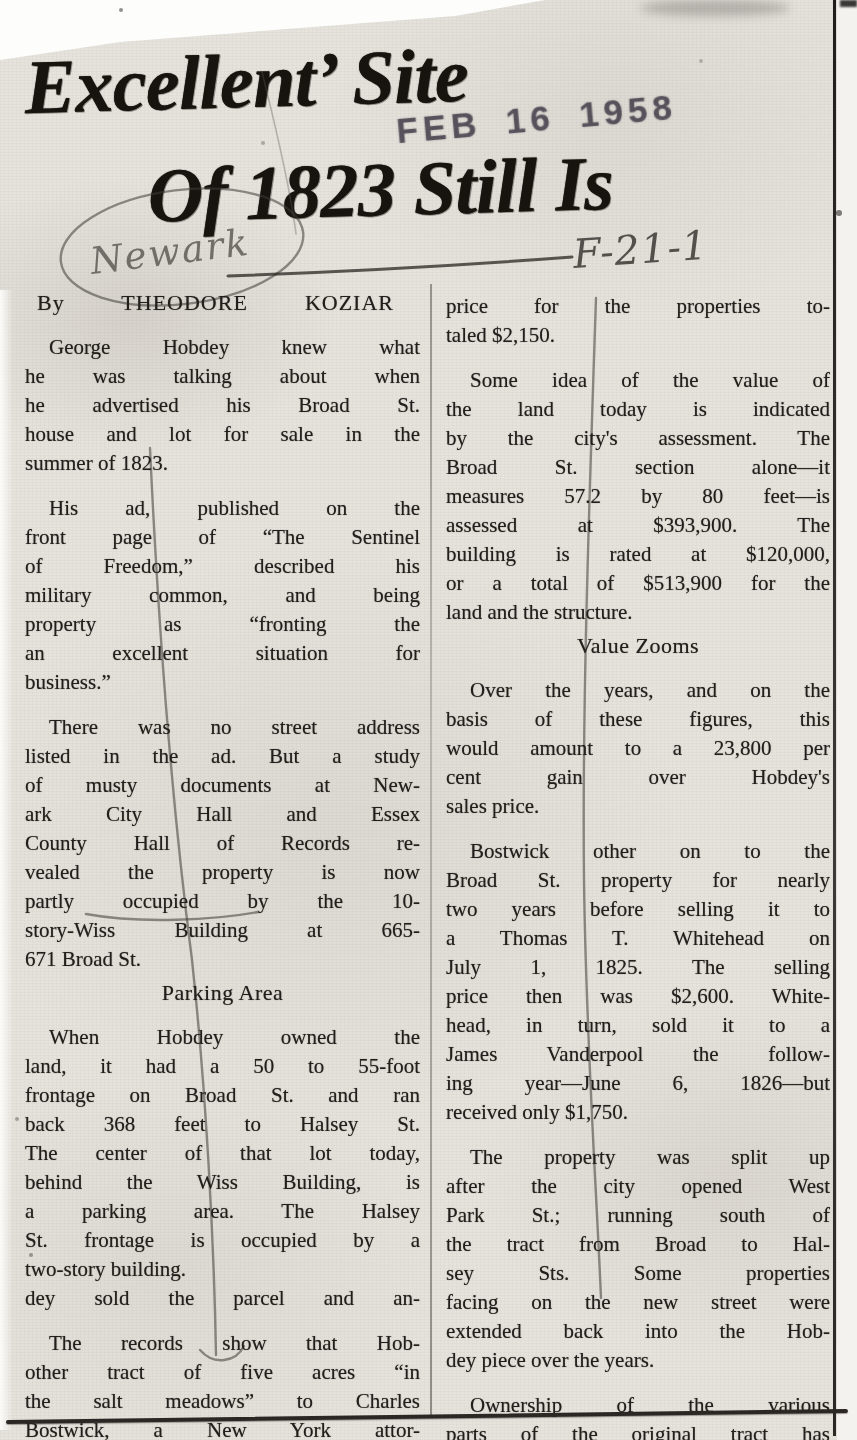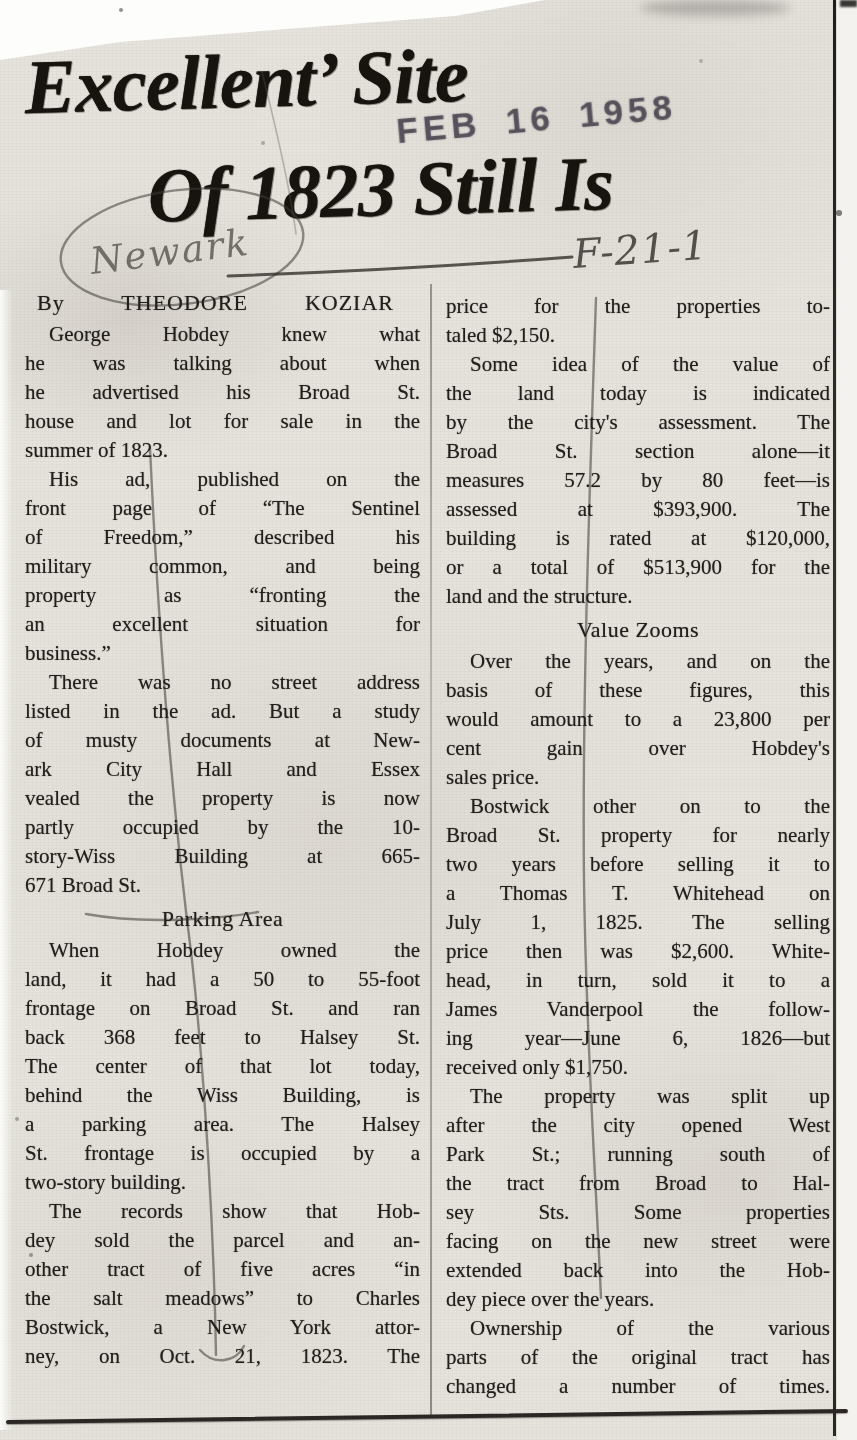--- a/index.html
+++ b/index.html
@@ -47,21 +47,21 @@
   .hw-place{font-family:"DejaVu Serif",serif;font-style:italic;font-size:37px;
       fill:rgba(72,68,64,0.72);letter-spacing:2px;}
   .hw-code{font-family:"DejaVu Serif",serif;font-style:italic;font-size:40px;
       fill:rgba(48,45,41,0.8);letter-spacing:1px;}
   .col{position:absolute;color:#211e1b;font-family:"Liberation Serif",serif;font-weight:400;
       font-size:21px;line-height:29px;text-shadow:0 0 1px rgba(33,30,27,0.55);}
   .col-left{left:25px;top:288px;width:395px;}
   .col-right{left:446px;top:292px;width:384px;}
   .line{text-align:justify;text-align-last:justify;text-justify:inter-word;}
   .line.last{text-align-last:left;}
-  .line.first{text-indent:24px;}
+  .line.first{text-indent:24px;margin-top:16px;}
   .byline{font-size:22px;letter-spacing:1px;padding:0 26px 0 12px;margin-bottom:3px;
       text-align:justify;text-align-last:justify;white-space:nowrap;}
   .subhead{text-align:center;font-size:22px;margin:4px 0 3px;letter-spacing:0.5px;}
   .divider{position:absolute;left:430px;top:284px;width:2px;height:1132px;
       background:linear-gradient(rgba(70,65,60,0.5), rgba(70,65,60,0.25) 40%, rgba(70,65,60,0.55));}
   .bottom-rule{position:absolute;left:6px;top:1420px;width:842px;height:4px;background:#2a2724;
       border-radius:3px;transform:rotate(-0.75deg);transform-origin:left center;
       box-shadow:0 1px 1px rgba(42,39,36,0.4);}
 </style>
 </head>
@@ -112,40 +112,41 @@
         <div class="line">military common, and being</div>
         <div class="line">property as “fronting the</div>
         <div class="line">an excellent situation for</div>
         <div class="line last">business.”</div>
       </div>
       <div class="para">
         <div class="line first">There was no street address</div>
         <div class="line">listed in the ad. But a study</div>
         <div class="line">of musty documents at New-</div>
         <div class="line">ark City Hall and Essex</div>
+        <div class="line">County Hall of Records re-</div>
         <div class="line">vealed the property is now</div>
         <div class="line">partly occupied by the 10-</div>
         <div class="line">story-Wiss Building at 665-</div>
         <div class="line last">671 Broad St.</div>
       </div>
       <div class="subhead">Parking Area</div>
       <div class="para">
         <div class="line first">When Hobdey owned the</div>
         <div class="line">land, it had a 50 to 55-foot</div>
         <div class="line">frontage on Broad St. and ran</div>
         <div class="line">back 368 feet to Halsey St.</div>
         <div class="line">The center of that lot today,</div>
         <div class="line">behind the Wiss Building, is</div>
         <div class="line">a parking area. The Halsey</div>
         <div class="line">St. frontage is occupied by a</div>
         <div class="line last">two-story building.</div>
       </div>
       <div class="para">
+        <div class="line">dey sold the parcel and an-</div>
         <div class="line first">The records show that Hob-</div>
-        <div class="line">dey sold the parcel and an-</div>
         <div class="line">other tract of five acres “in</div>
         <div class="line">the salt meadows” to Charles</div>
         <div class="line">Bostwick, a New York attor-</div>
         <div class="line">ney, on Oct. 21, 1823. The</div>
       </div>
     </div>
   <div class="divider"></div>
   <div class="col col-right">
       <div class="para">
         <div class="line">price for the properties to-</div>

